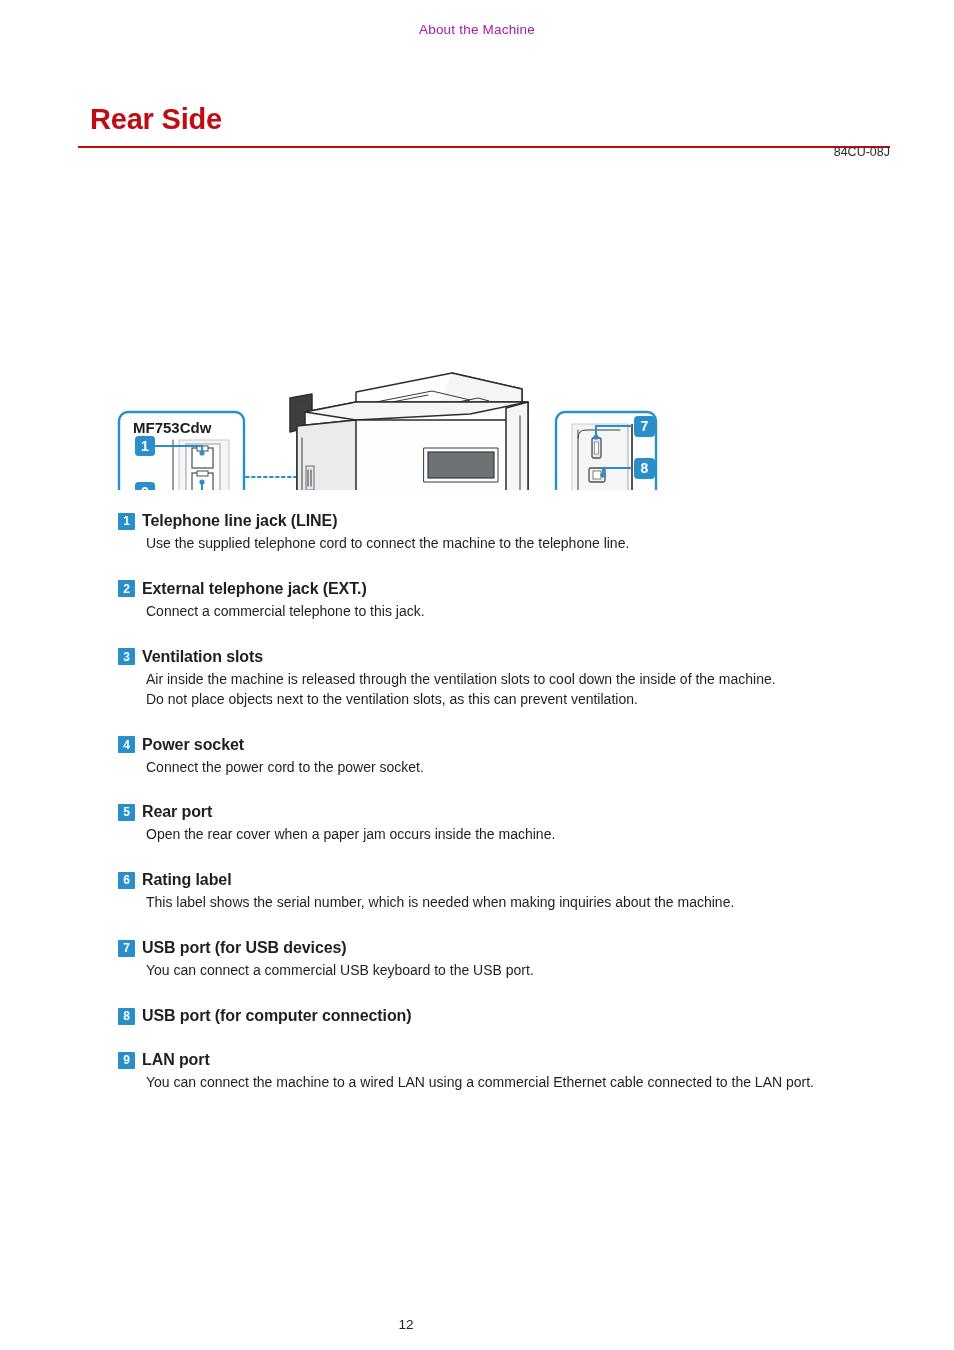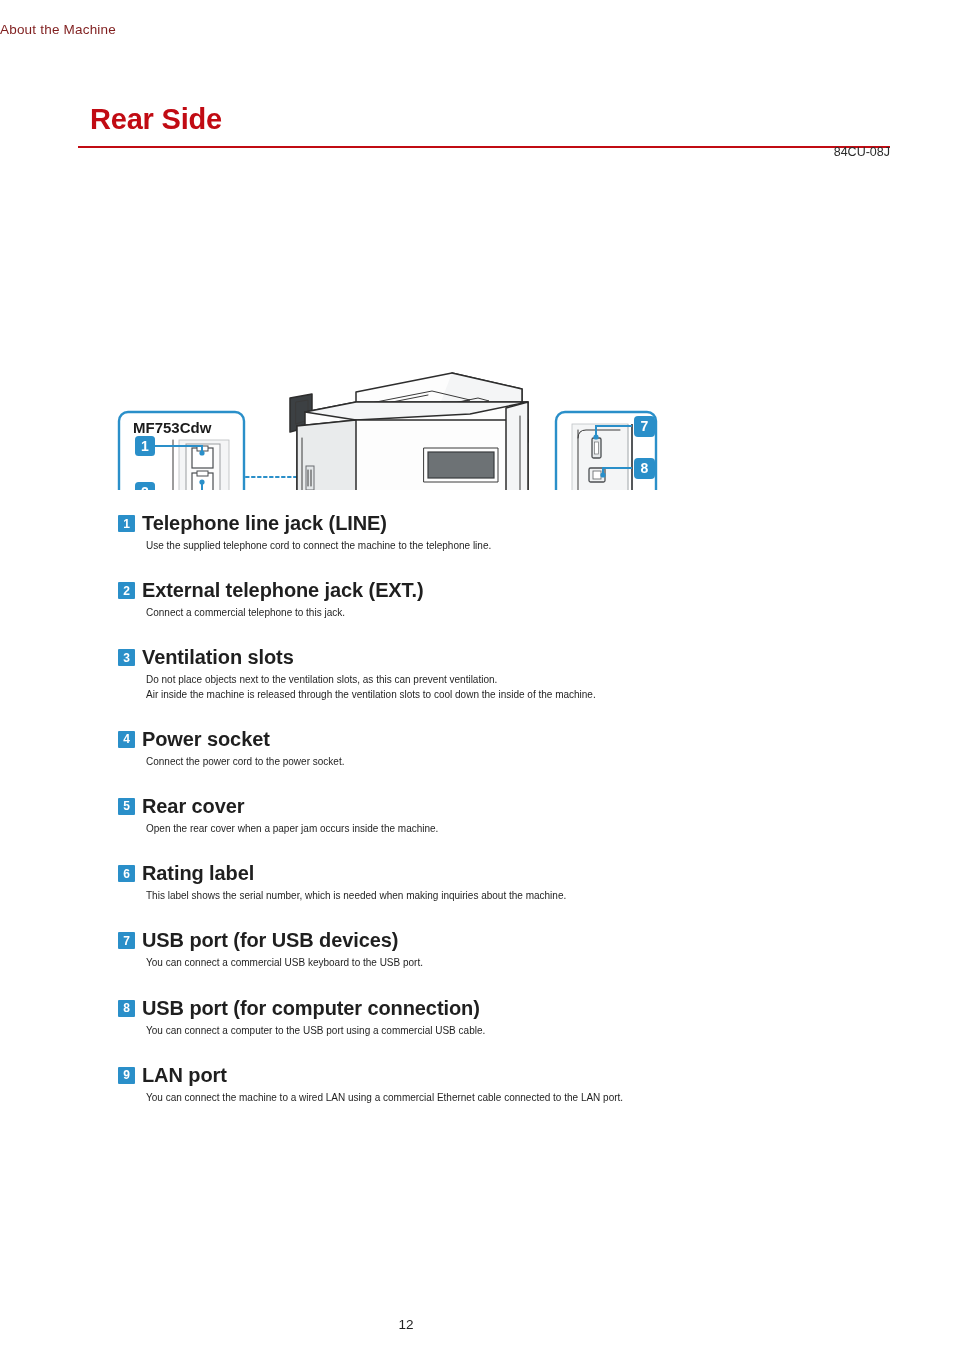--- a/index.html
+++ b/index.html
@@ -15,22 +15,23 @@
     color: #1a1a1a;
     overflow: hidden;
   }
 
   
   .running-header {
     position: absolute;
     top: 22px;
     left: 0;
     width: 954px;
+    text-align: center;
     font-size: 13.5px;
-    color: #7f1d1d;
+    color: #a21caf;
     letter-spacing: 0.2px;
   }
 
   
   .title-block {
     position: absolute;
     top: 92px;
     left: 78px;
     width: 812px;
   }
@@ -92,28 +93,28 @@
     height: 17px;
     background: #2a8fc9;
     color: #ffffff;
     font-size: 12px;
     font-weight: bold;
     line-height: 1;
     flex: 0 0 auto;
     border-radius: 1px;
   }
   .item-title {
-    font-size: 20px;
+    font-size: 16px;
     font-weight: bold;
     color: #1f1f1f;
     letter-spacing: -0.1px;
   }
   .item-body {
     margin: 4px 0 0 28px;
-    font-size: 10px;
+    font-size: 14px;
     line-height: 1.42;
     color: #1f1f1f;
   }
   .item-body div { white-space: nowrap; }
 
   
   .page-number {
     position: absolute;
     bottom: 18px;
     left: 0;
@@ -376,39 +377,39 @@
       <div>Connect a commercial telephone to this jack.</div>
     </div>
   </div>
 
   <div class="item">
     <div class="item-head">
       <span class="badge">3</span>
       <span class="item-title">Ventilation slots</span>
     </div>
     <div class="item-body">
+      <div>Air inside the machine is released through the ventilation slots to cool down the inside of the machine.</div>
       <div>Do not place objects next to the ventilation slots, as this can prevent ventilation.</div>
-      <div>Air inside the machine is released through the ventilation slots to cool down the inside of the machine.</div>
     </div>
   </div>
 
   <div class="item">
     <div class="item-head">
       <span class="badge">4</span>
       <span class="item-title">Power socket</span>
     </div>
     <div class="item-body">
       <div>Connect the power cord to the power socket.</div>
     </div>
   </div>
 
   <div class="item">
     <div class="item-head">
       <span class="badge">5</span>
-      <span class="item-title">Rear cover</span>
+      <span class="item-title">Rear port</span>
     </div>
     <div class="item-body">
       <div>Open the rear cover when a paper jam occurs inside the machine.</div>
     </div>
   </div>
 
   <div class="item">
     <div class="item-head">
       <span class="badge">6</span>
       <span class="item-title">Rating label</span>
@@ -426,23 +427,20 @@
     <div class="item-body">
       <div>You can connect a commercial USB keyboard to the USB port.</div>
     </div>
   </div>
 
   <div class="item">
     <div class="item-head">
       <span class="badge">8</span>
       <span class="item-title">USB port (for computer connection)</span>
     </div>
-    <div class="item-body">
-      <div>You can connect a computer to the USB port using a commercial USB cable.</div>
-    </div>
   </div>
 
   <div class="item">
     <div class="item-head">
       <span class="badge">9</span>
       <span class="item-title">LAN port</span>
     </div>
     <div class="item-body">
       <div>You can connect the machine to a wired LAN using a commercial Ethernet cable connected to the LAN port.</div>
     </div>

